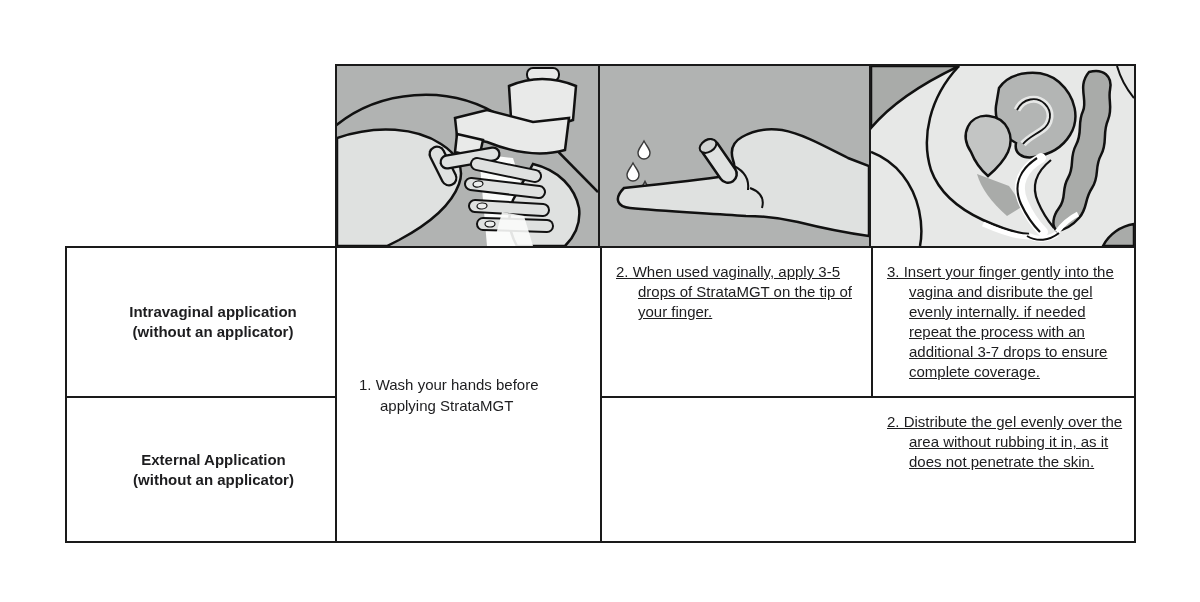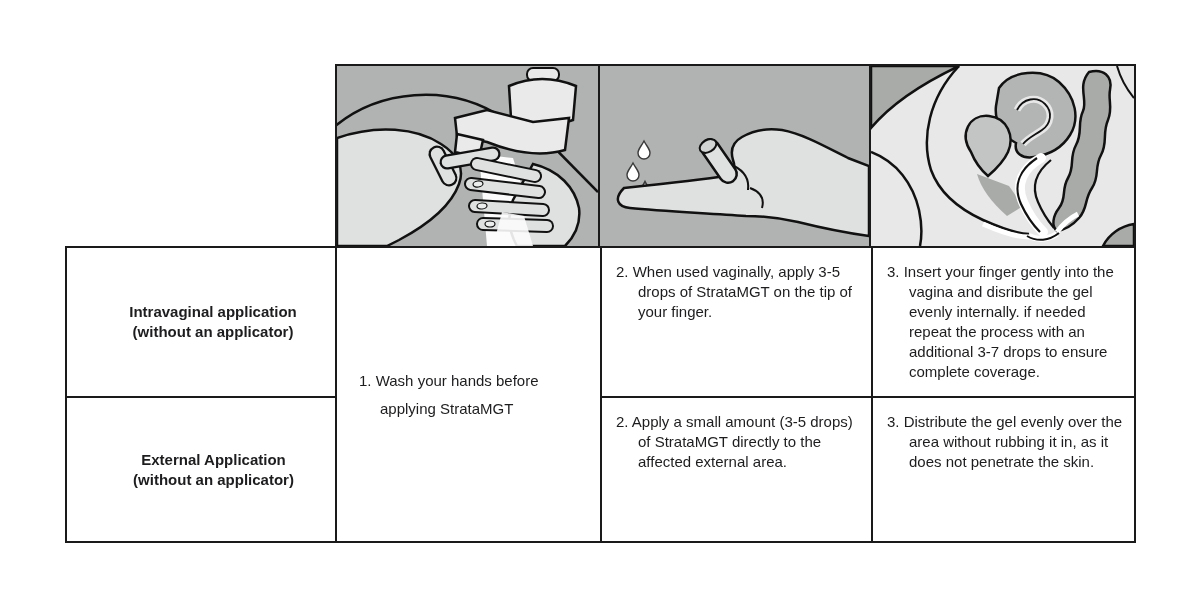--- a/index.html
+++ b/index.html
@@ -19,25 +19,25 @@
   .grid{position:absolute;left:65px;top:246px;width:1071px;height:297px;
         border:2px solid #1a1a1a;box-sizing:border-box;background:#ffffff;
         display:grid;grid-template-columns:270px 265px 271px 1fr;grid-template-rows:150px 1fr;}
   .cell{box-sizing:border-box;}
   .b-r{border-right:2px solid #1a1a1a;}
   .b-b{border-bottom:2px solid #1a1a1a;}
   .label-cell{grid-column:1;display:flex;flex-direction:column;align-items:center;justify-content:center;
               font-weight:bold;font-size:15px;line-height:20px;text-align:center;}
   .r1{grid-row:1;padding-left:24px;} .r2{grid-row:2;padding-left:25px;}
   .wash-cell{grid-column:2;grid-row:1 / 3;display:flex;align-items:center;justify-content:center;}
-  .wash-cell p{margin:0;font-size:15px;line-height:28px;max-width:198px;
+  .wash-cell p{margin:0;font-size:15px;line-height:21px;max-width:198px;
                padding-left:21px;text-indent:-21px;}
   .c3{grid-column:3;} .c4{grid-column:4;}
   .step-cell{padding:14px 10px 0 14px;font-size:15px;line-height:20px;}
-  .step-cell p{margin:0;padding-left:22px;text-indent:-22px;}
+  .step-cell p{margin:0;padding-left:22px;text-indent:-22px;text-decoration:underline;}
 </style>
 </head>
 <body>
 
 <div class="stage">
 
   <div class="strip">
 
     <div class="panel p1">
       <svg viewBox="0 0 261 180" preserveAspectRatio="none">
@@ -131,22 +131,19 @@
     </div>
 
     <div class="cell step-cell c3 r1 b-r b-b">
       <p>2. When used vaginally, apply 3-5 drops of StrataMGT on the tip of your finger.</p>
     </div>
 
     <div class="cell step-cell c4 r1 b-b">
       <p>3. Insert your finger gently into the vagina and disribute the gel evenly internally. if needed repeat the process with an additional 3-7 drops to ensure complete coverage.</p>
     </div>
 
-    <div class="cell step-cell c3 r2 b-r">
-      <p>2. Apply a small amount (3-5 drops) of StrataMGT directly to the affected external area.</p>
-    </div>
 
     <div class="cell step-cell c4 r2">
-      <p>3. Distribute the gel evenly over the area without rubbing it in, as it does not penetrate the skin.</p>
+      <p>2. Distribute the gel evenly over the area without rubbing it in, as it does not penetrate the skin.</p>
     </div>
 
   </div>
 </div>
 
 </body></html>

